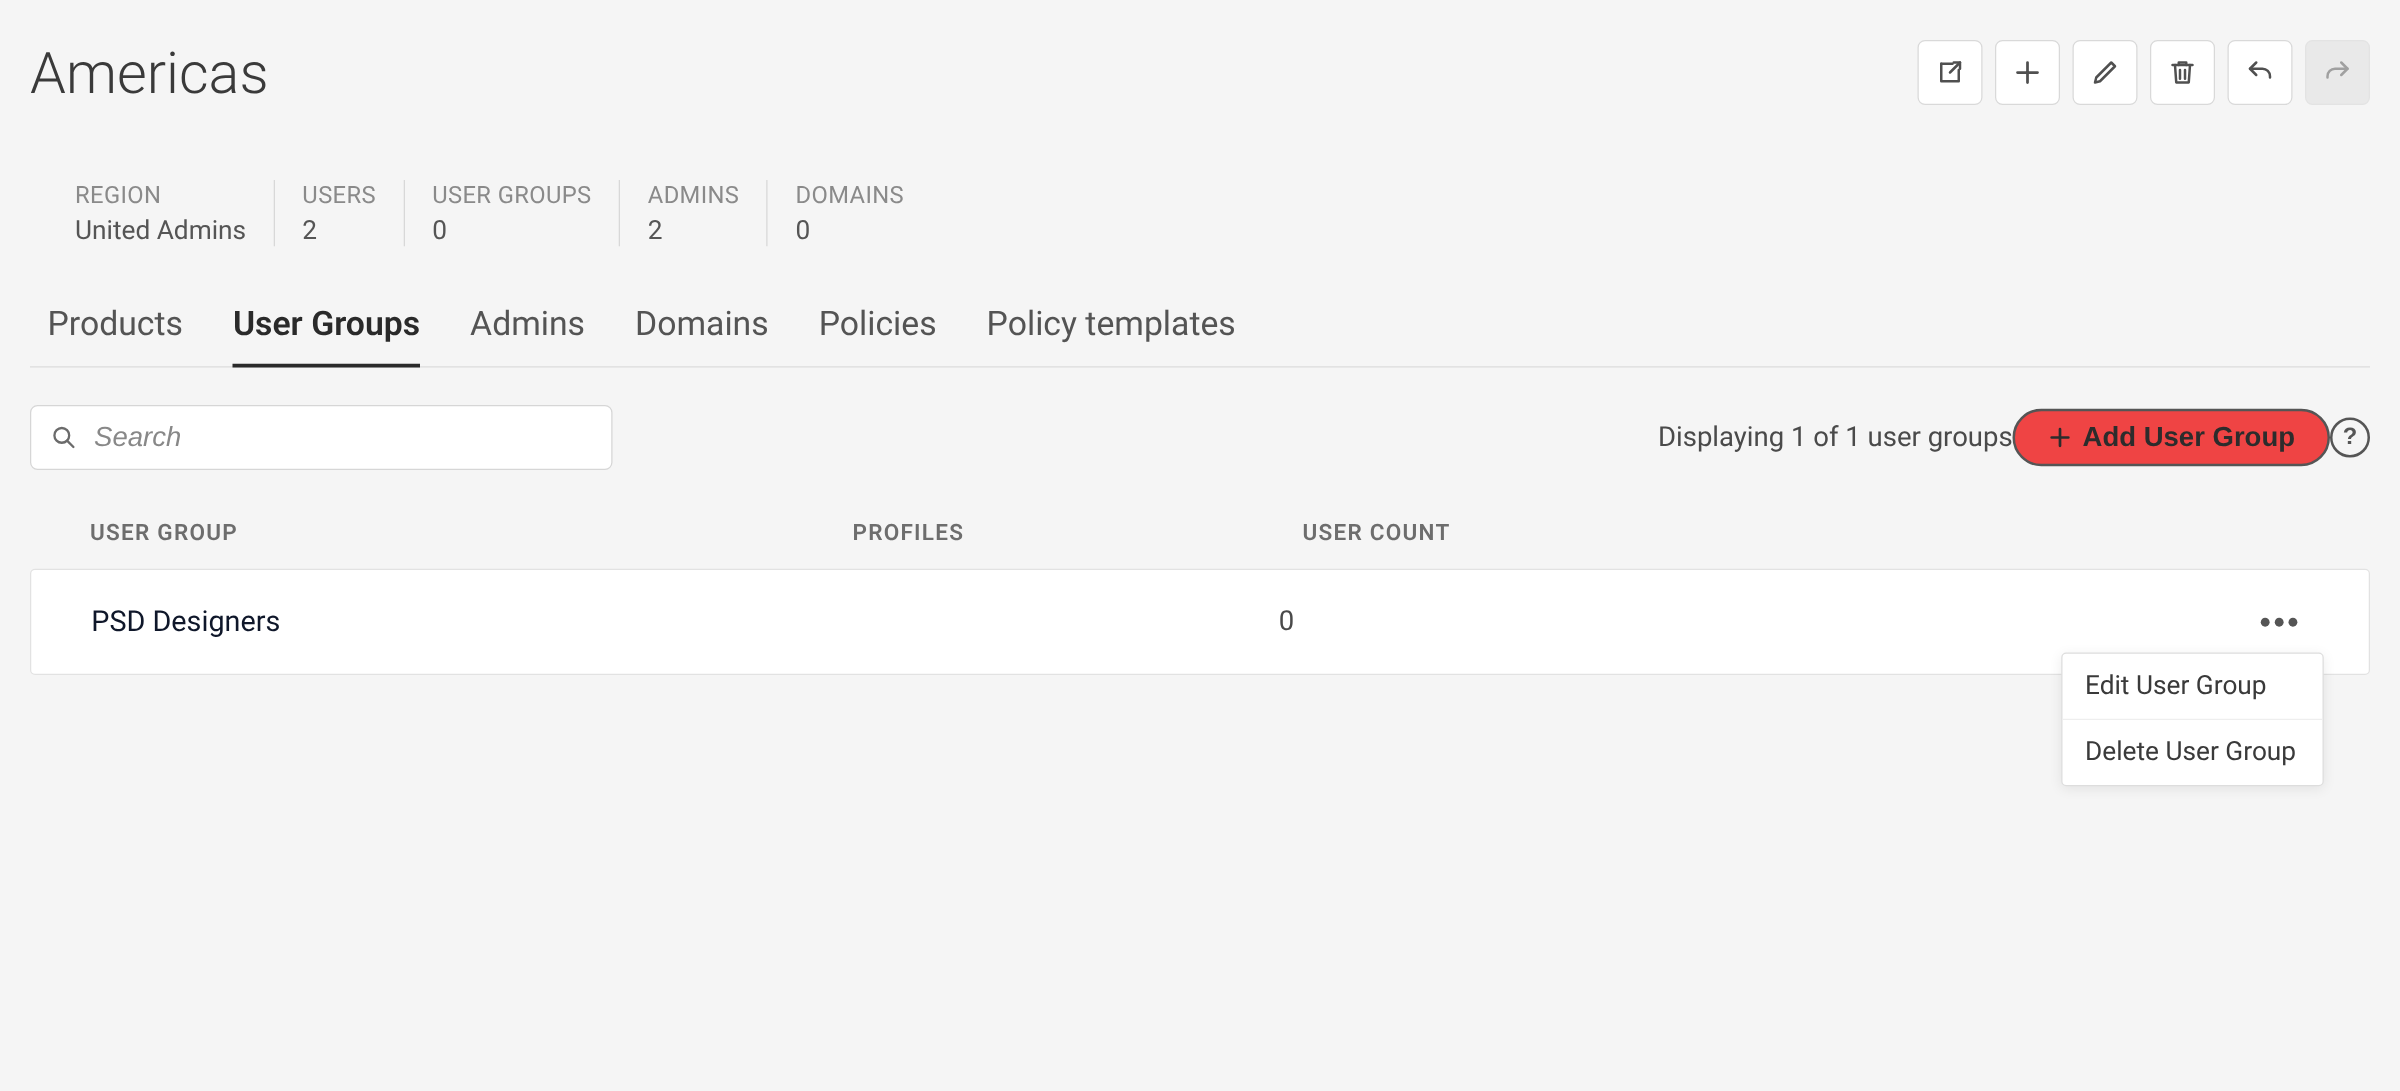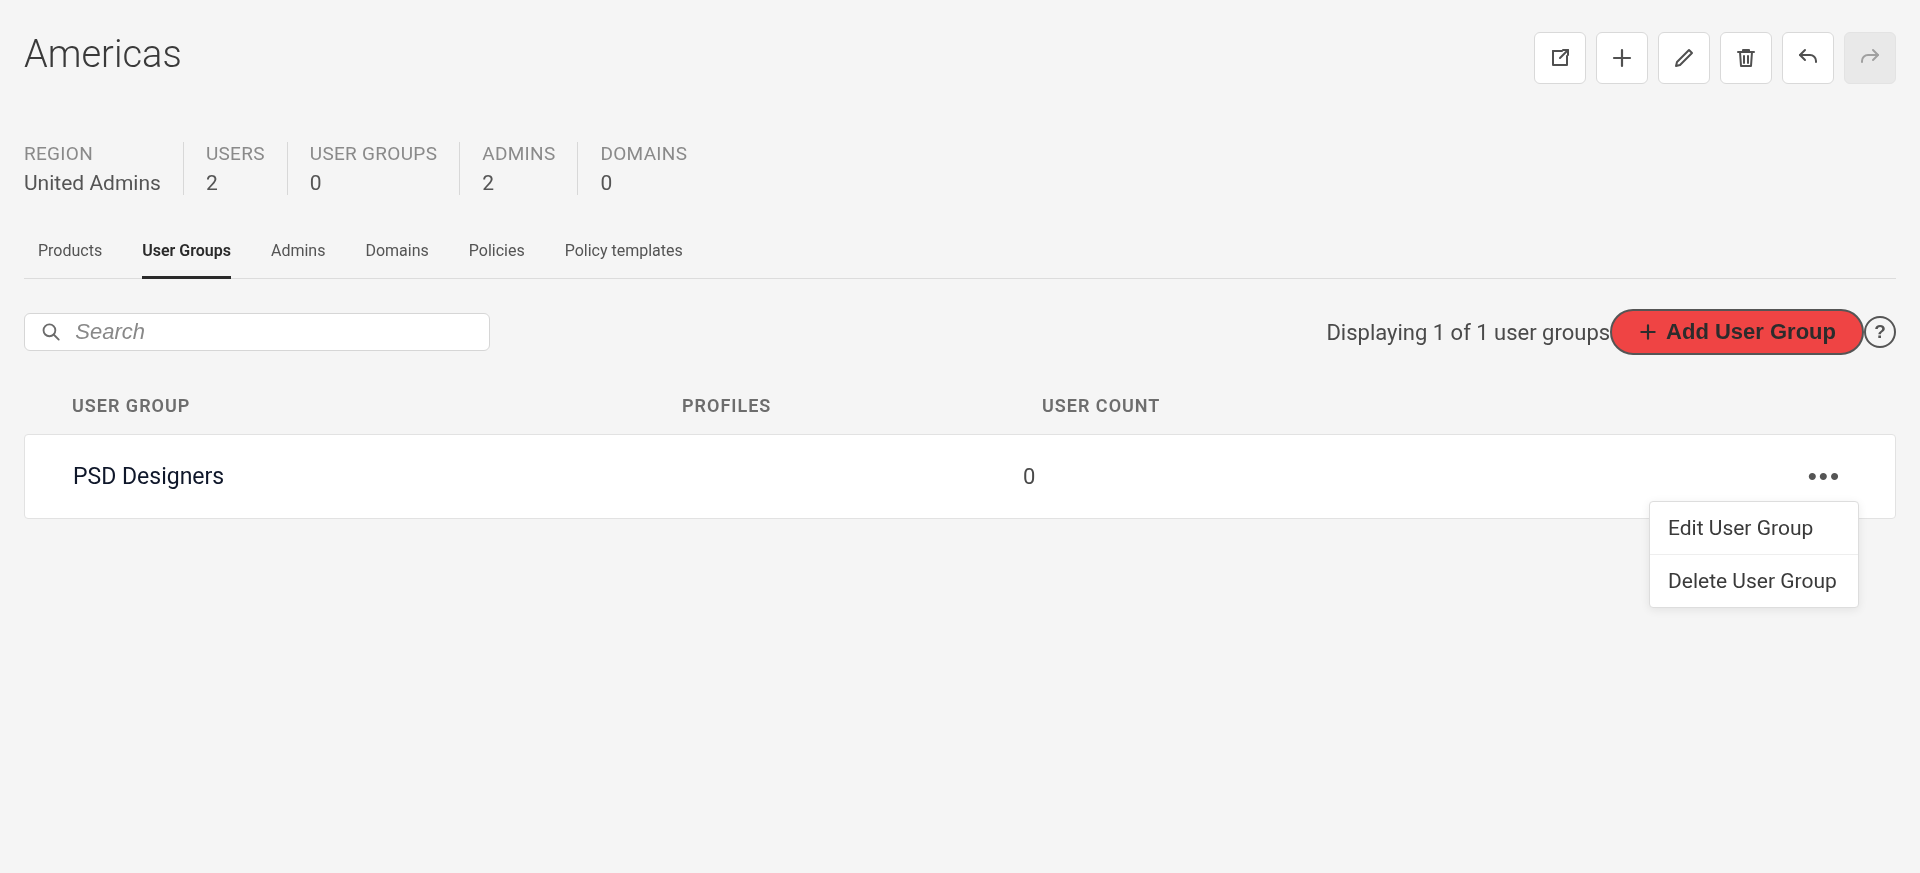--- a/index.html
+++ b/index.html
@@ -13,21 +13,21 @@
     }
     .page {
       padding: 32px 24px 0 24px;
     }
     .header {
       display: flex;
       justify-content: space-between;
       align-items: flex-start;
     }
     .page-title {
-      font-size: 38px;
+      font-size: 46px;
       font-weight: 300;
       color: #3a3a3a;
     }
     .toolbar {
       display: flex;
       gap: 10px;
     }
     .toolbar-btn {
       width: 52px;
       height: 52px;
@@ -43,20 +43,21 @@
       background: #e9e9e9;
       border-color: #e3e3e3;
       cursor: not-allowed;
     }
     .toolbar-btn svg { stroke: #505050; }
     .toolbar-btn.disabled svg { stroke: #a0a0a0; }
 
     .stats {
       display: flex;
       margin-top: 58px;
+      margin-left: 36px;
     }
     .stat {
       padding: 0 22px;
       border-right: 1px solid #d8d8d8;
     }
     .stat:first-child { padding-left: 0; }
     .stat:last-child { border-right: none; }
     .stat-label {
       font-size: 19px;
       color: #8a8a8a;
@@ -69,21 +70,21 @@
     }
 
     .tabs {
       display: flex;
       gap: 40px;
       margin-top: 46px;
       border-bottom: 1px solid #dcdcdc;
       padding-left: 14px;
     }
     .tab {
-      font-size: 16px;
+      font-size: 27px;
       color: #545454;
       padding: 0 0 18px 0;
       cursor: pointer;
     }
     .tab.active {
       color: #2a2a2a;
       font-weight: 600;
       border-bottom: 3px solid #2a2a2a;
       margin-bottom: -1px;
       padding-bottom: 16px;
@@ -95,21 +96,21 @@
       justify-content: space-between;
       margin-top: 30px;
     }
     .search-wrap {
       display: flex;
       align-items: center;
       background: #fff;
       border: 1px solid #d6d6d6;
       border-radius: 6px;
       width: 466px;
-      height: 38px;
+      height: 52px;
       padding: 0 16px;
     }
     .search-wrap svg { stroke: #6b6b6b; }
     .search-input {
       border: none;
       outline: none;
       font-size: 22px;
       font-style: italic;
       color: #777;
       margin-left: 14px;

